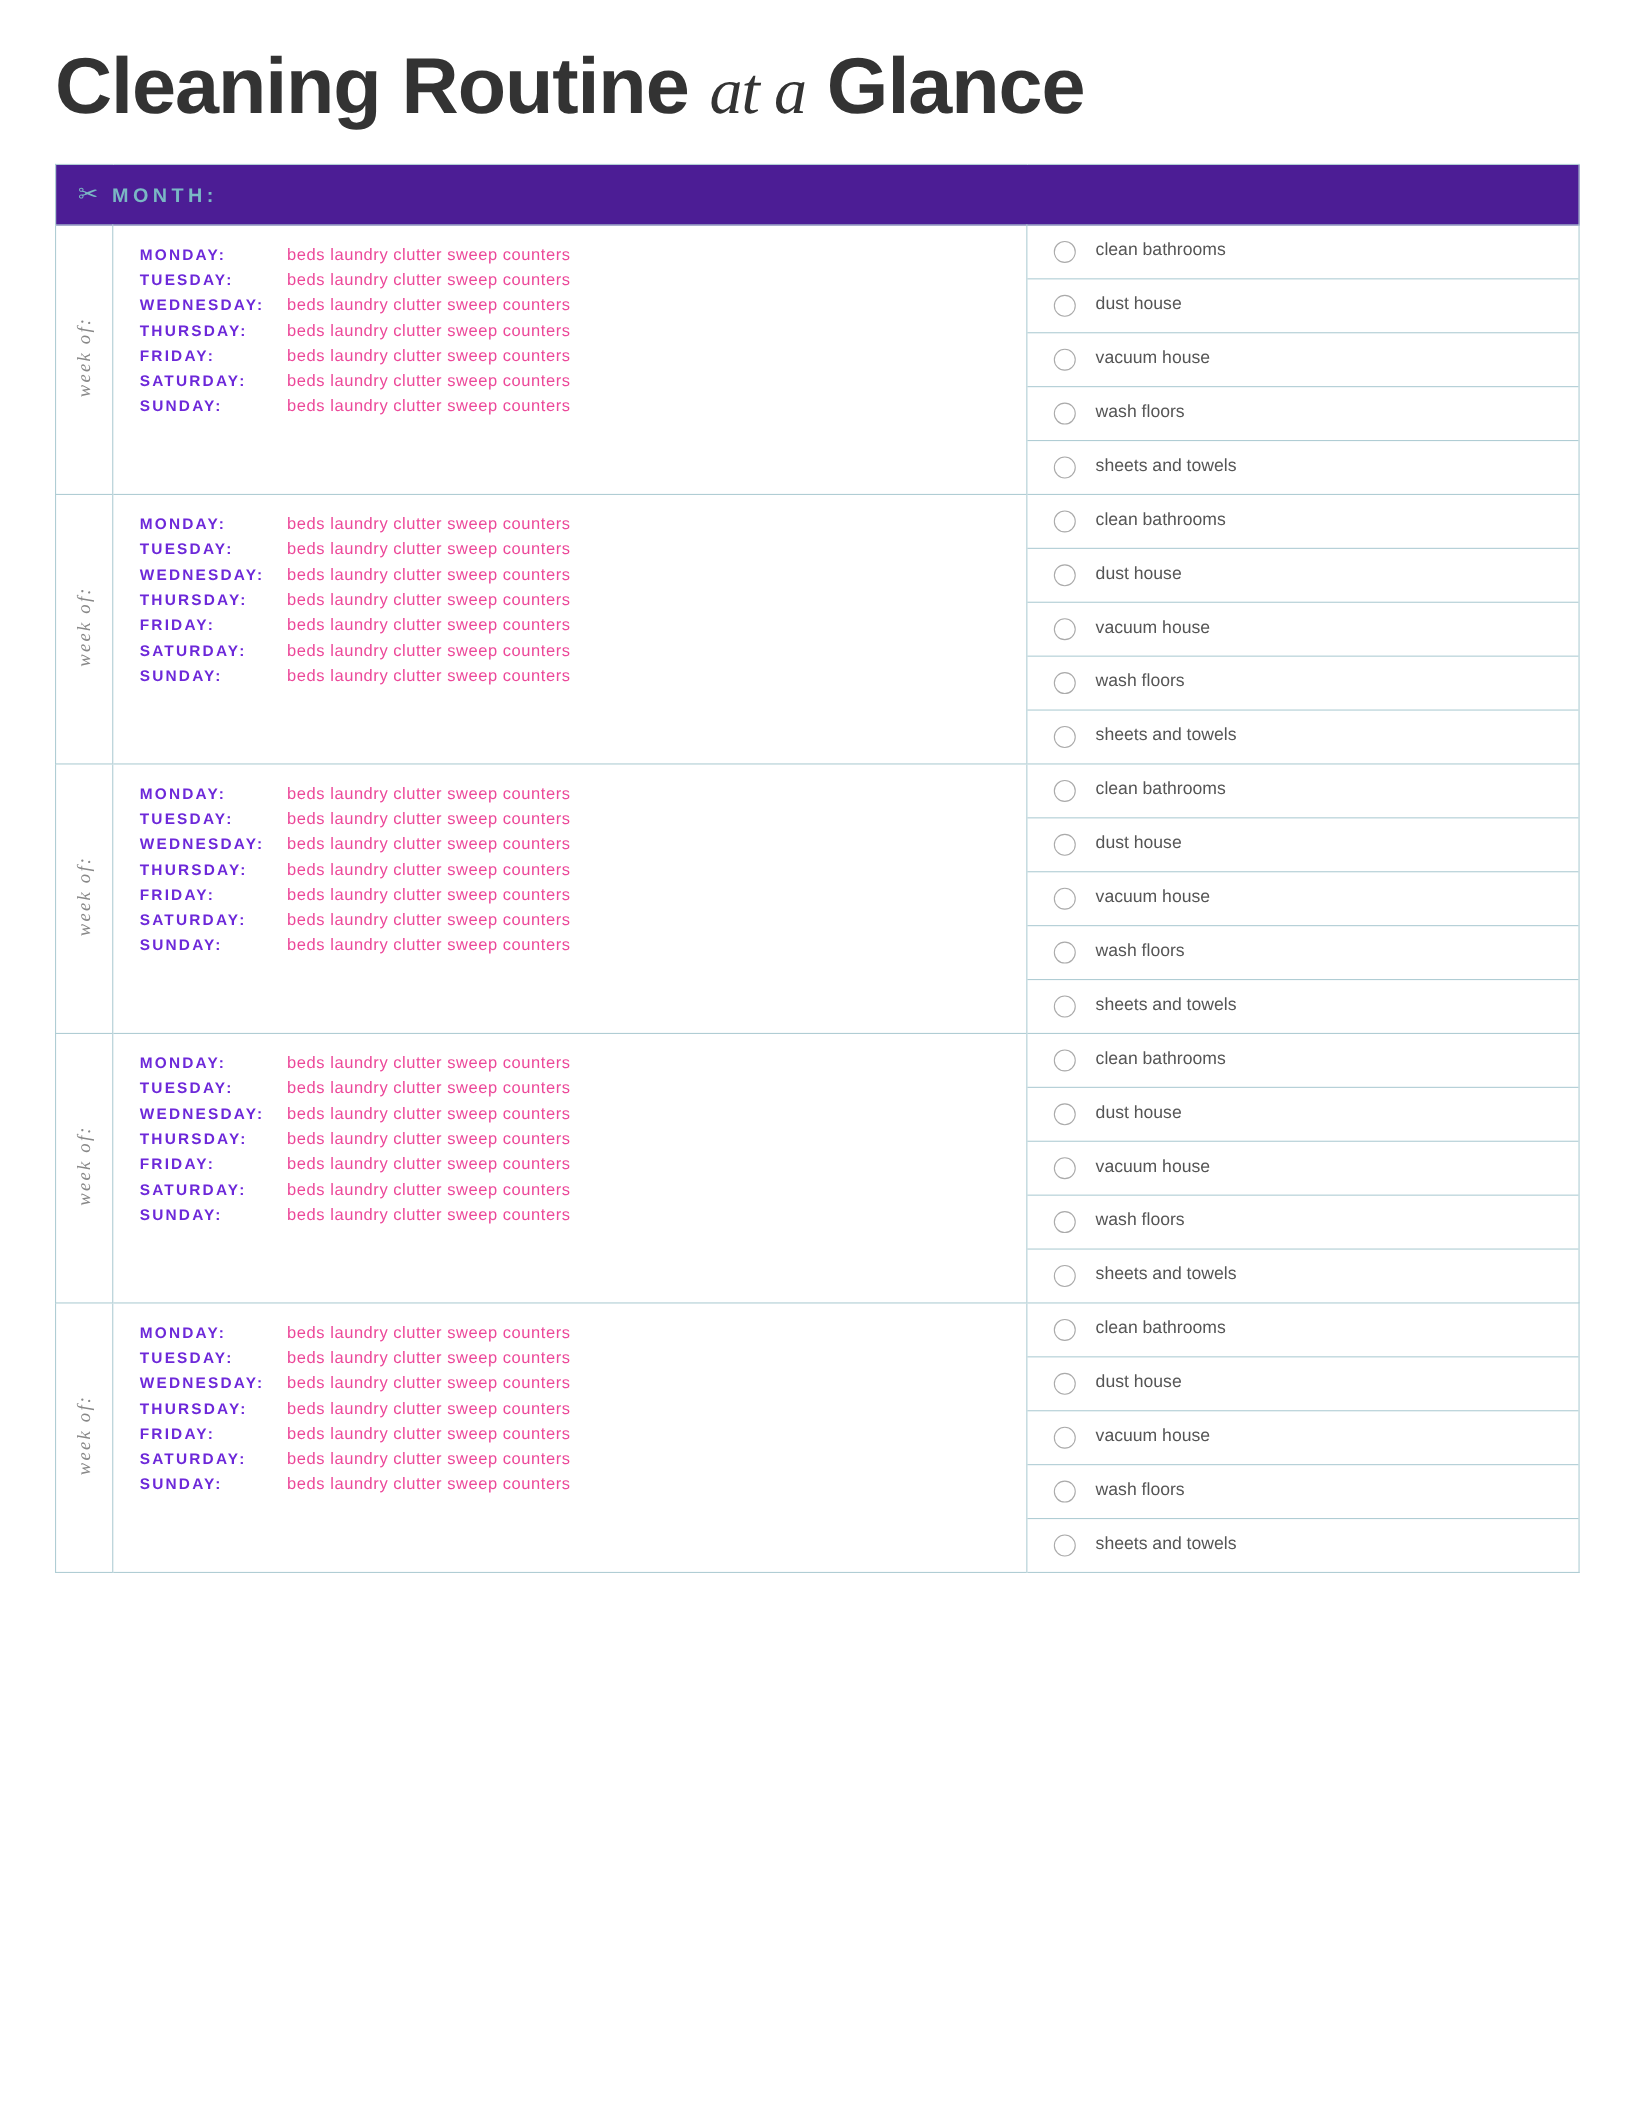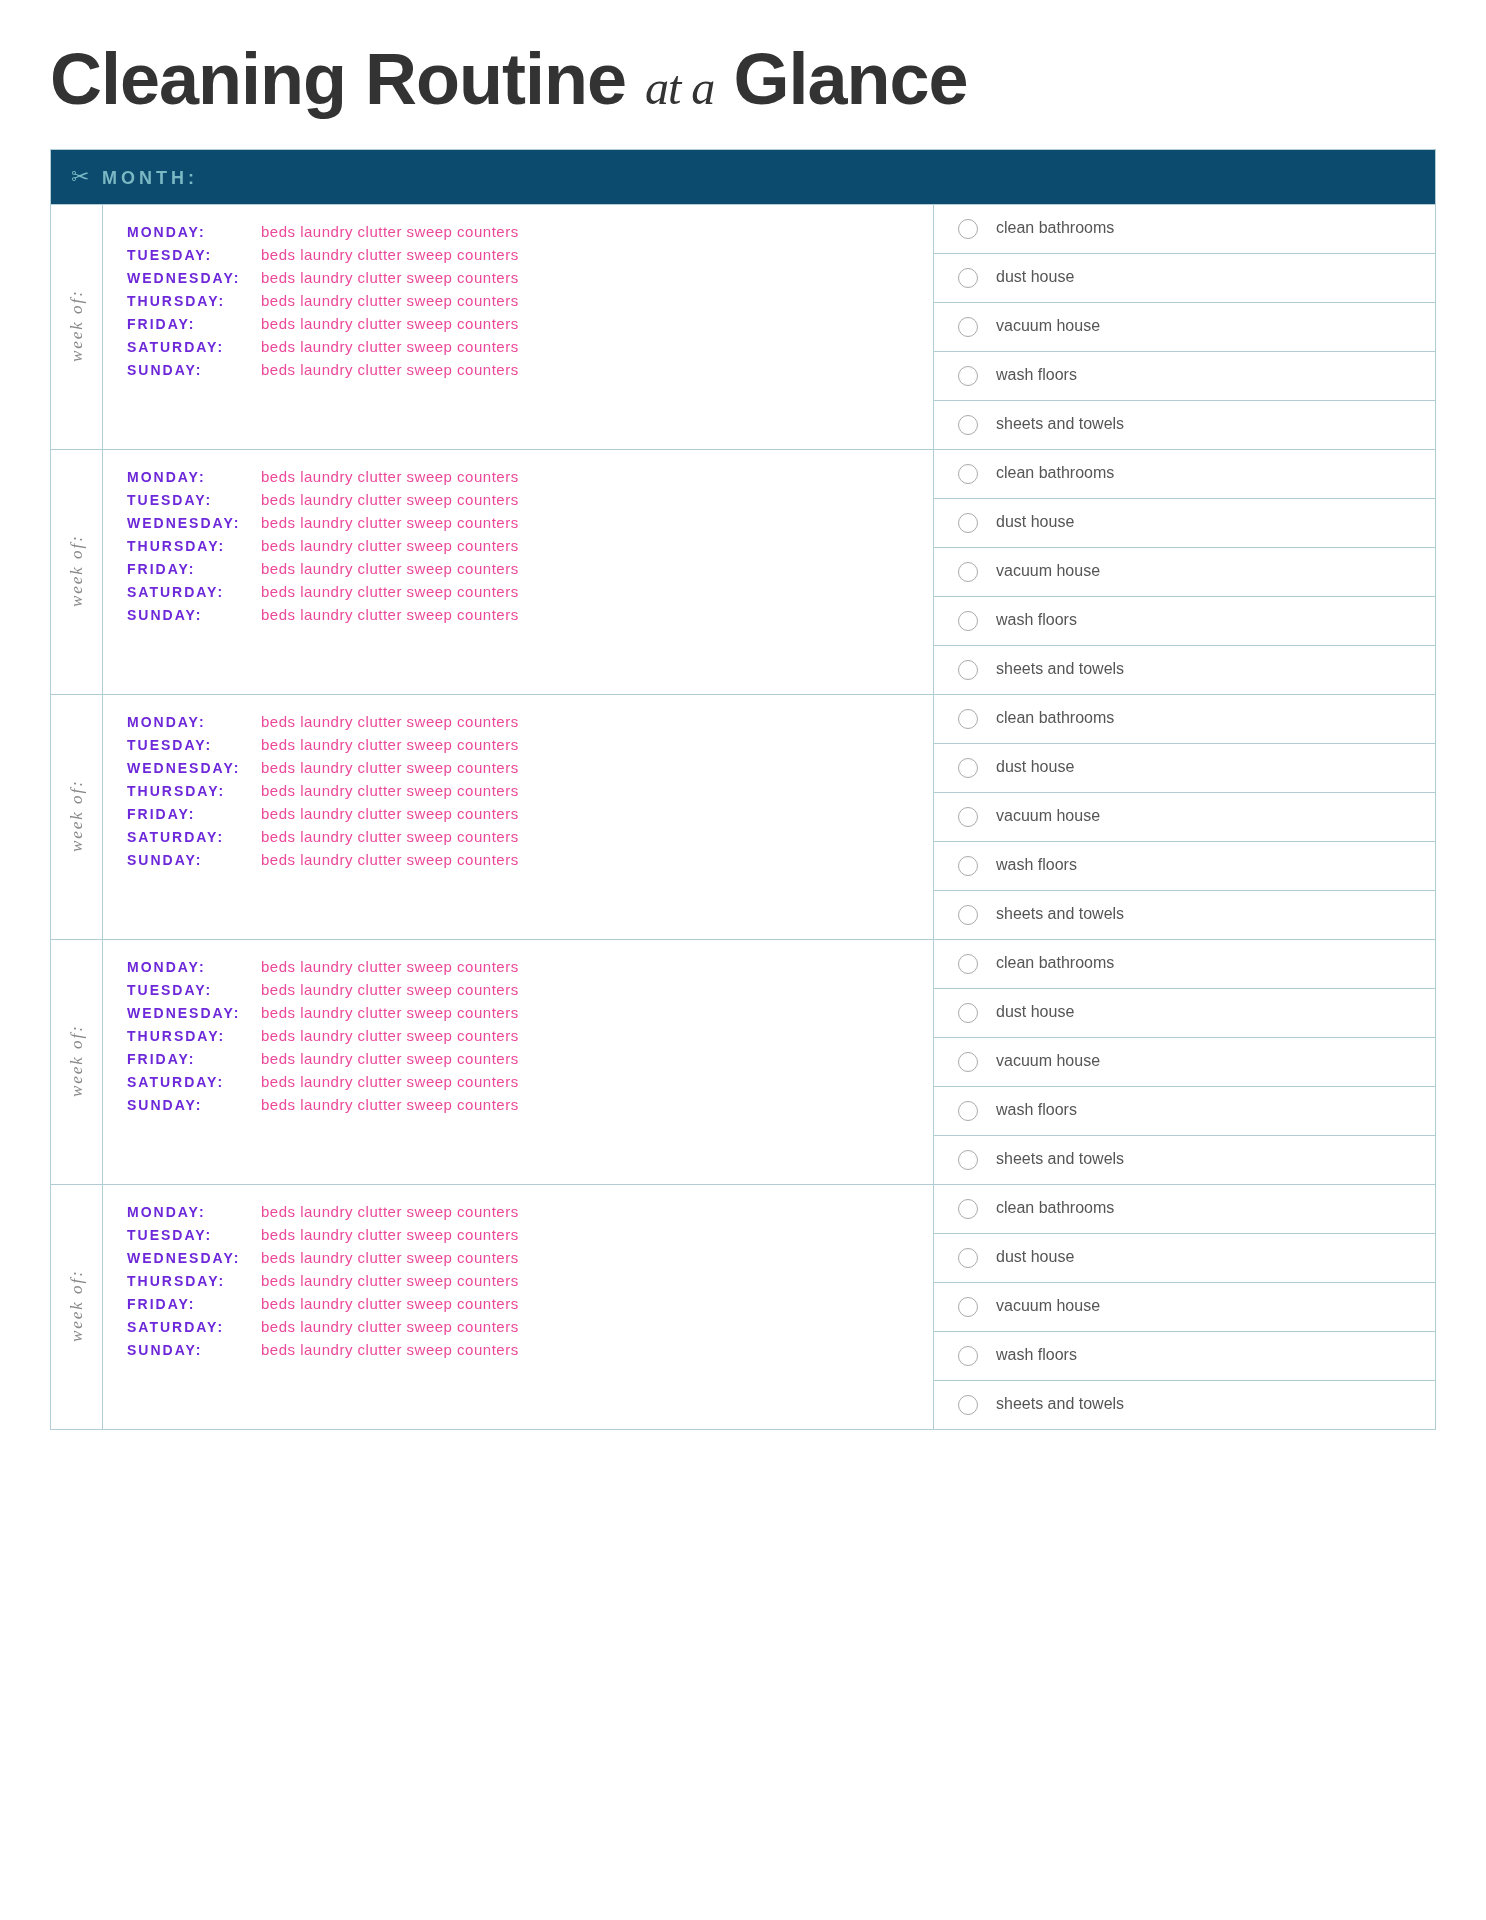--- a/index.html
+++ b/index.html
@@ -18,31 +18,31 @@
       color: #333;
       letter-spacing: -1px;
       margin-bottom: 30px;
       line-height: 1.1;
     }
 
     .page-title .italic-part {
       font-style: italic;
       font-weight: 400;
       font-family: Georgia, serif;
-      font-size: 48px;
+      font-size: 60px;
     }
 
     .main-table {
       width: 100%;
       border-collapse: collapse;
       border: 1.5px solid #b0cdd4;
     }
 
     .header-row {
-      background: #0c4a6e;
+      background: #4c1d95;
     }
 
     .header-cell {
       padding: 14px 20px;
       border: 1.5px solid #b0cdd4;
     }
 
     .header-icon {
       color: #7ab8c4;
       font-size: 22px;

